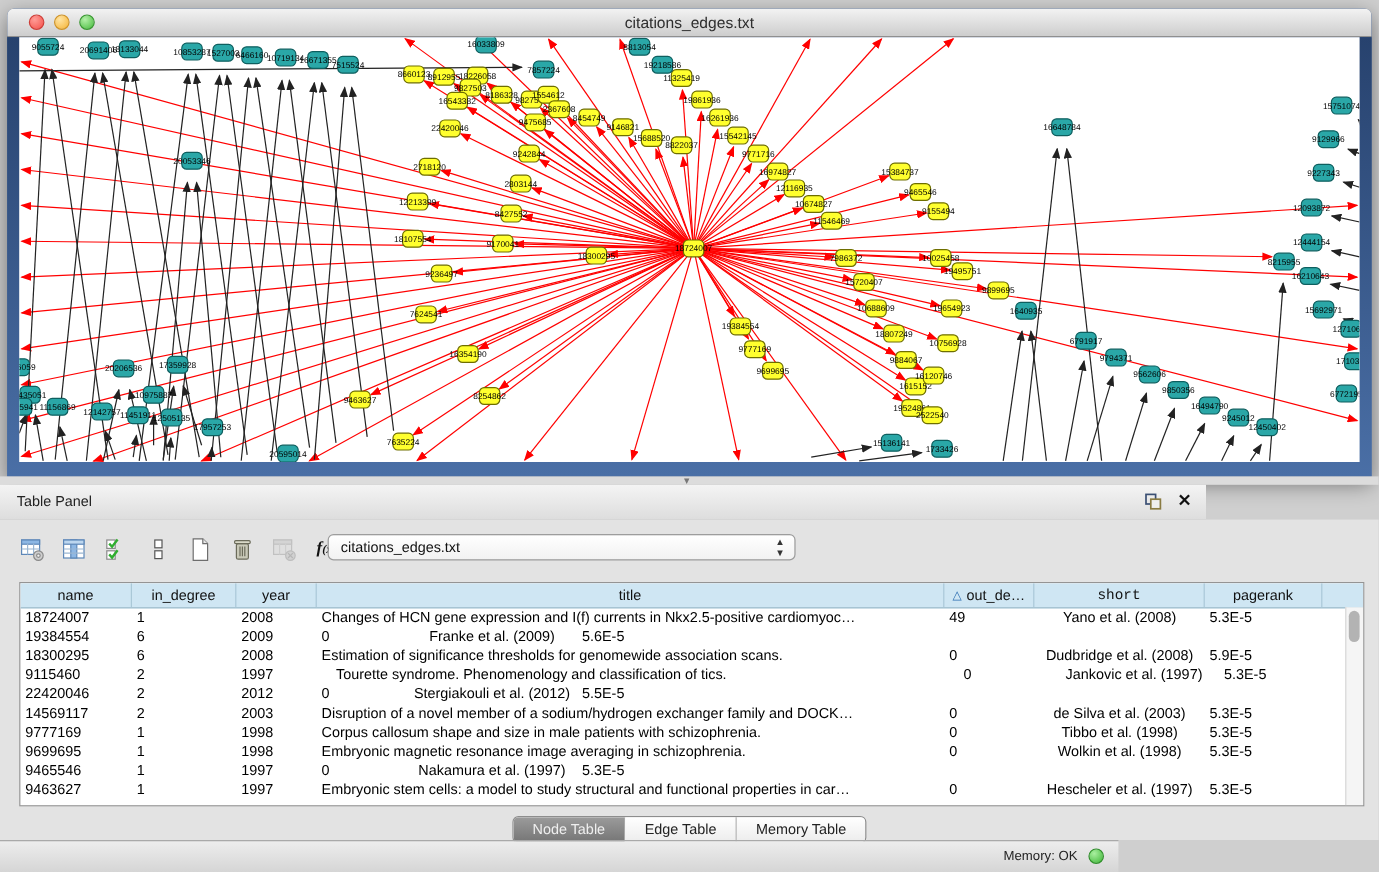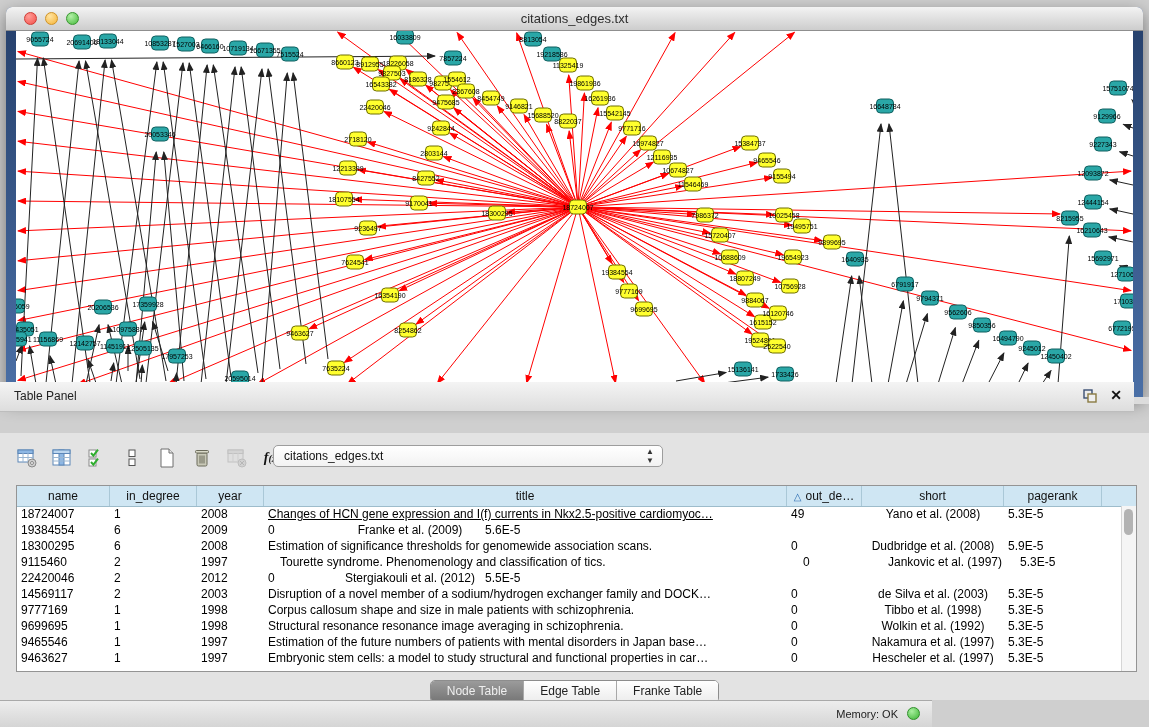--- a/index.html
+++ b/index.html
@@ -32,22 +32,22 @@
   .net-canvas{
     position:absolute;left:10px;right:10px;top:0;height:354px;
     background:#ffffff;overflow:hidden;
   }
   .net-canvas svg{display:block}
   
   .splitter{position:absolute;left:0;top:397px;width:1149px;height:7px;background:#dcdcdc;}
   .split-handle{position:absolute;left:570px;top:-2px;font-size:9px;color:#777;}
   
   .tp-header{
-    position:absolute;left:0;top:382px;width:1086px;height:29px;
-    background:linear-gradient(#f4f4f4,#dddddd);border-bottom:1px solid #bdbdbd;padding-left:48px;
+    position:absolute;left:0;top:404px;width:1005px;height:29px;
+    background:linear-gradient(#f4f4f4,#dddddd);border-bottom:1px solid #bdbdbd;
   }
   .tp-title{position:absolute;left:14px;top:7px;font-size:12px;color:#222;}
   .tp-float{position:absolute;right:36px;top:6px;width:16px;height:16px;cursor:pointer;}
   .tp-close{position:absolute;right:12px;top:5px;font-size:14px;font-weight:bold;color:#111;cursor:pointer;}
   .tp-body{
     position:absolute;left:0;top:433px;width:1149px;height:267px;background:#e3e3e3;
   }
   
   .toolbar{position:absolute;left:14px;top:10px;height:30px;display:flex;align-items:center;gap:9px;}
   .tb-btn{width:26px;height:26px;display:flex;align-items:center;justify-content:center;cursor:pointer;}
@@ -798,33 +798,33 @@
         <div class="th" style="width: 67px;">
           <span>year</span>
         </div>
         <div class="th" style="width: 523px;">
           <span>title</span>
         </div>
         <div class="th" style="width: 75px;">
           <span class="sorticon">△</span>
           <span>out_de…</span>
         </div>
-        <div class="th" style="width: 142px;">
+        <div class="th" style="width: 142px; font-family: Liberation Mono, monospace;">
           <span>short</span>
         </div>
         <div class="th" style="width: 98px;">
           <span>pagerank</span>
         </div>
       </div>
     <div class="tbl-rows" id="tbl-rows">
         <div class="tr">
           <div class="td" style="width: 93px;">18724007</div>
           <div class="td" style="width: 87px;">1</div>
           <div class="td" style="width: 67px;">2008</div>
-          <div class="td" style="width: 523px; text-decoration: underline;">Changes of HCN gene expression and I(f) currents in Nkx2.5-positive cardiomyoc…</div>
+          <div class="td" style="width: 523px;">Changes of HCN gene expression and I(f) currents in Nkx2.5-positive cardiomyoc…</div>
           <div class="td" style="width: 75px;">49</div>
           <div class="td" style="width: 142px; text-align: center;">Yano et al. (2008)</div>
           <div class="td" style="width: 98px;">5.3E-5</div>
         </div>
         <div class="tr">
           <div class="td" style="width: 93px;">19384554</div>
           <div class="td" style="width: 87px;">6</div>
           <div class="td" style="width: 67px;">2009</div>
           <div class="td" style="width: 75px;">0</div>
           <div class="td" style="width: 142px; text-align: center;">Franke et al. (2009)</div>
@@ -871,30 +871,29 @@
           <div class="td" style="width: 67px;">1998</div>
           <div class="td" style="width: 523px;">Corpus callosum shape and size in male patients with schizophrenia.</div>
           <div class="td" style="width: 75px;">0</div>
           <div class="td" style="width: 142px; text-align: center;">Tibbo et al. (1998)</div>
           <div class="td" style="width: 98px;">5.3E-5</div>
         </div>
         <div class="tr">
           <div class="td" style="width: 93px;">9699695</div>
           <div class="td" style="width: 87px;">1</div>
           <div class="td" style="width: 67px;">1998</div>
-          <div class="td" style="width: 523px;">Structural resonance resonance image averaging in schizophrenia.</div>
+          <div class="td" style="width: 523px;">Embryonic magnetic resonance image averaging in schizophrenia.</div>
           <div class="td" style="width: 75px;">0</div>
-          <div class="td" style="width: 142px; text-align: center;">Wolkin et al. (1992)</div>
+          <div class="td" style="width: 142px; text-align: center;">Wolkin et al. (1998)</div>
           <div class="td" style="width: 98px;">5.3E-5</div>
         </div>
         <div class="tr">
           <div class="td" style="width: 93px;">9465546</div>
           <div class="td" style="width: 87px;">1</div>
           <div class="td" style="width: 67px;">1997</div>
-          <div class="td" style="width: 523px;">Estimation of the future numbers of patients with mental disorders in Japan base…</div>
           <div class="td" style="width: 75px;">0</div>
           <div class="td" style="width: 142px; text-align: center;">Nakamura et al. (1997)</div>
           <div class="td" style="width: 98px;">5.3E-5</div>
         </div>
         <div class="tr">
           <div class="td" style="width: 93px;">9463627</div>
           <div class="td" style="width: 87px;">1</div>
           <div class="td" style="width: 67px;">1997</div>
           <div class="td" style="width: 523px;">Embryonic stem cells: a model to study structural and functional properties in car…</div>
           <div class="td" style="width: 75px;">0</div>
@@ -904,21 +903,21 @@
       </div>
     <div class="scrollbar">
       <div class="thumb"></div>
     </div>
   </div>
 
   <div class="tabs">
     <div class="seg" id="tabs-seg">
         <div class="tab sel">Node Table</div>
         <div class="tab">Edge Table</div>
-        <div class="tab">Franke Table</div>
+        <div class="tab">Memory Table</div>
       </div>
   </div>
 </div>
 
 <div class="statusbar">
   <span class="mem">Memory: OK</span>
   <span class="memdot"></span>
 </div>
 
 </body></html>

